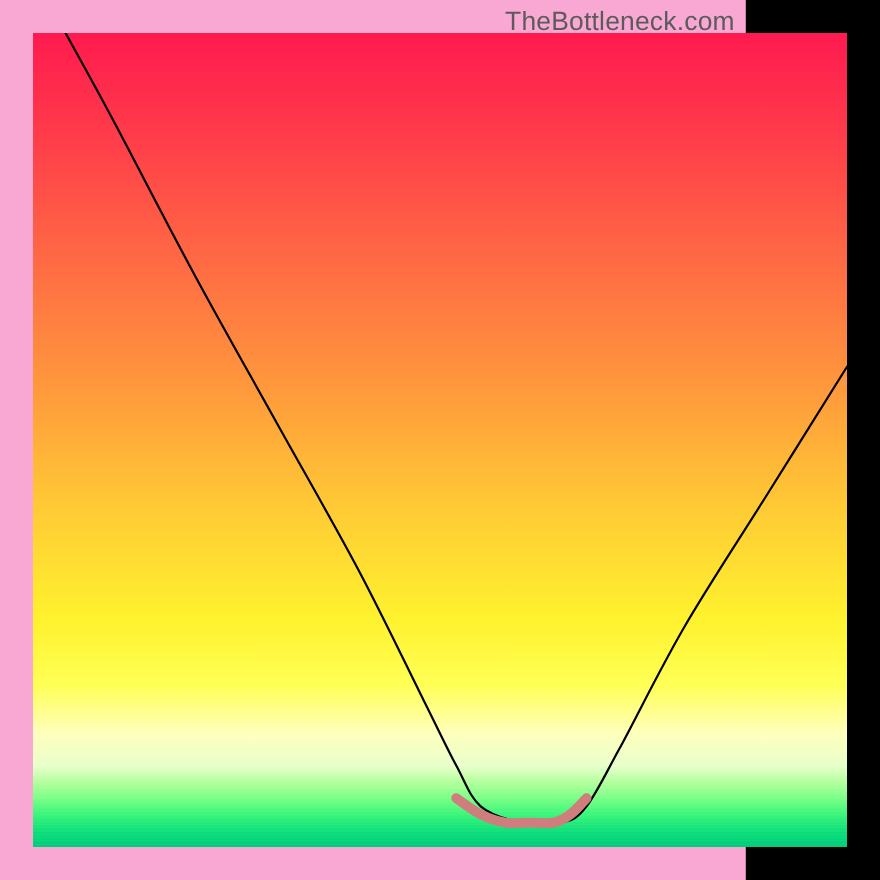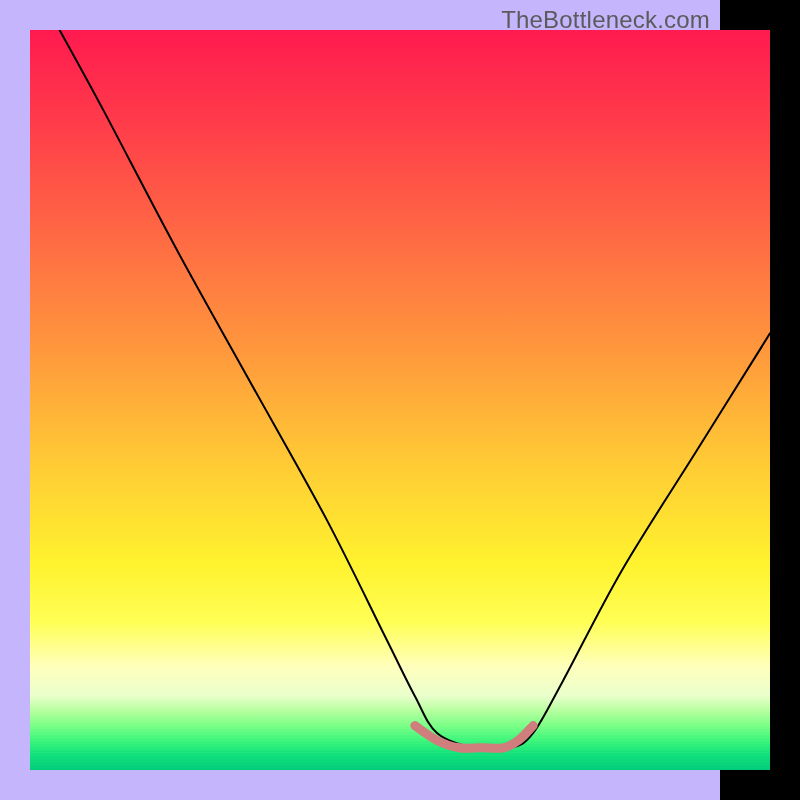--- a/index.html
+++ b/index.html
@@ -10,22 +10,21 @@
     background: #000;
     overflow: hidden;
     font-family: Arial, Helvetica, sans-serif;
   }
   .frame {
     position: absolute;
     left: 0;
     top: 0;
     width: 678px;
     height: 800px;
-    background: #c4b5fd;
-    padding-left: 42px;
+    background: #f9a8d4;
   }
   .plot-area {
     position: absolute;
     left: 30px;
     top: 30px;
     width: 740px;
     height: 740px;
     overflow: hidden;
   }
   .gradient-bg {

